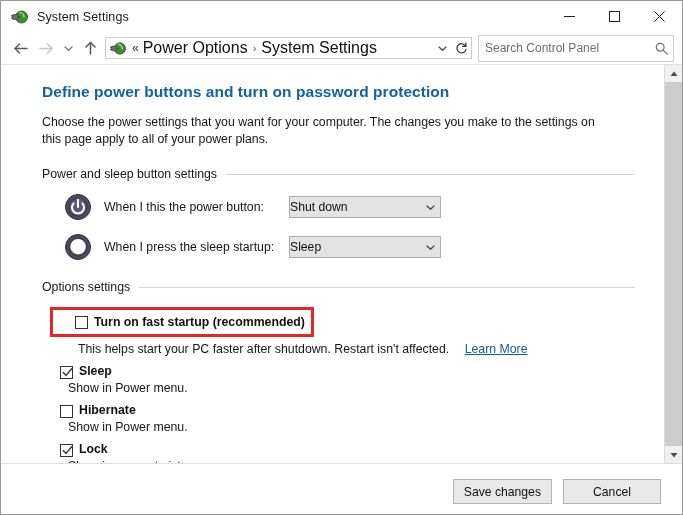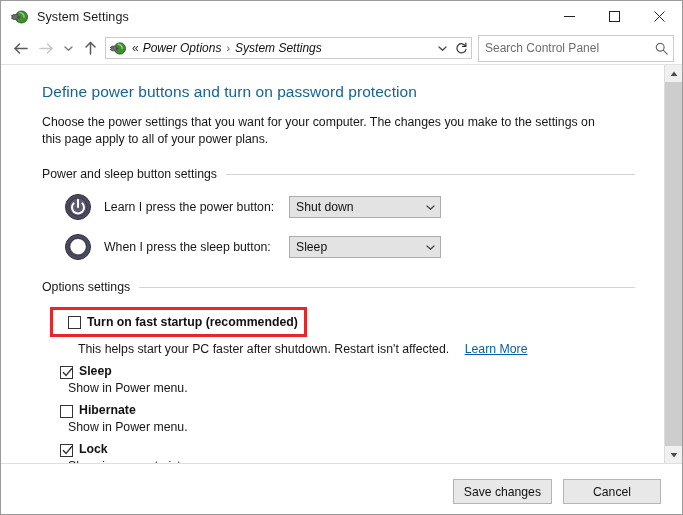--- a/index.html
+++ b/index.html
@@ -97,26 +97,25 @@
     box-sizing: border-box;
     min-width: 0;
   }
   #addr-icon {
     width: 16px;
     height: 16px;
     margin: 0 4px 0 4px;
     flex: 0 0 auto;
   }
   .crumb {
-    font-size: 12px;
+    font-size: 16px;
     color: #111111;
     padding: 0 2px;
     white-space: nowrap;
     cursor: default;
-    font-style: italic;
   }
   .crumb-sep {
     font-size: 11px;
     color: #555555;
     padding: 0 3px;
     white-space: nowrap;
   }
   .crumb-sep.dbl { font-size: 12px; color: #333; padding: 0 2px 0 2px; }
   #crumb-spacer { flex: 1 1 auto; min-width: 6px; }
   #addr-chevron {
@@ -178,21 +177,21 @@
     flex: 1 1 auto;
     padding: 18px 0 0 41px;
     box-sizing: border-box;
     overflow: hidden;
   }
 
   #page-title {
     font-size: 15.5px;
     color: #14639c;
     margin: 0 0 13px 0;
-    font-weight: normal;
+    font-weight: bold;
     letter-spacing: 0.05px;
   }
   #page-desc {
     font-size: 12.3px;
     color: #171717;
     line-height: 17px;
     width: 565px;
     margin-bottom: 19px;
   }
 
@@ -239,21 +238,21 @@
     box-sizing: border-box;
     display: flex;
     align-items: center;
     cursor: default;
     flex: 0 0 auto;
   }
   .combo .val {
     flex: 1 1 auto;
     font-size: 12.2px;
     color: #111111;
-    padding-left: 6px;
+    padding-left: 0;
     white-space: nowrap;
     overflow: hidden;
   }
   .combo .arrow {
     width: 20px;
     display: flex;
     align-items: center;
     justify-content: center;
     flex: 0 0 auto;
   }
@@ -291,21 +290,21 @@
   }
   .cb-sub a {
     color: #0a5fa5;
     text-decoration: underline;
     margin-left: 12px;
   }
 
   #fast-startup-row {
     margin-left: 8px;
     margin-top: 1px;
-    padding: 5px 6px 5px 15px;
+    padding: 5px 6px 5px 22px;
     border: 3px solid #e8262a;
     display: inline-flex;
     align-items: flex-start;
     box-sizing: border-box;
   }
   #fast-startup-row .cb-box { margin-top: 1px; }
   #fast-startup-sub { margin-left: 36px; margin-top: 5px; }
   .cb-indent { margin-left: 18px; }
   .cb-indent .cb-sub { margin-left: 8px; }
 
@@ -487,21 +486,21 @@
         <div class="setting-icon">
           <svg width="28" height="28" viewBox="0 0 28 28">
             <circle cx="14" cy="14" r="12.5" fill="#4b4a5e"></circle>
             <circle cx="14" cy="14" r="12.5" fill="none" stroke="#2f2f40" stroke-width="1"></circle>
             <circle cx="14" cy="14" r="9" fill="#5b5a70"></circle>
             <circle cx="14" cy="14" r="9" fill="none" stroke="#383748" stroke-width="1"></circle>
             <path d="M9.6 10.4 a6 6 0 1 0 8.8 0" fill="none" stroke="#ffffff" stroke-width="2" stroke-linecap="round"></path>
             <line x1="14" y1="6.8" x2="14" y2="14" stroke="#ffffff" stroke-width="2" stroke-linecap="round"></line>
           </svg>
         </div>
-        <div class="setting-label">Learn I press the power button:</div>
+        <div class="setting-label">When I this the power button:</div>
         <div class="combo">
           <span class="val">Shut down</span>
           <span class="arrow">
             <svg width="9" height="7" viewBox="0 0 9 7" fill="none" stroke="#4a4a4a" stroke-width="1.3" stroke-linecap="round" stroke-linejoin="round">
               <polyline points="1,2 4.5,5.3 8,2"></polyline>
             </svg>
           </span>
         </div>
       </div>
 
@@ -509,21 +508,21 @@
         <div class="setting-icon">
           <svg width="28" height="28" viewBox="0 0 28 28">
             <circle cx="14" cy="14" r="12.5" fill="#4b4a5e"></circle>
             <circle cx="14" cy="14" r="12.5" fill="none" stroke="#2f2f40" stroke-width="1"></circle>
             <circle cx="14" cy="14" r="9" fill="#5b5a70"></circle>
             <circle cx="14" cy="14" r="9" fill="none" stroke="#383748" stroke-width="1"></circle>
             <path d="M18.6 7.6 a8.4 8.4 0 0 1 -9.6 12.2 a8.4 8.4 0 0 0 9.6 -12.2 z" fill="#ffffff"></path>
             <path d="M19 7.8 A7.6 7.6 0 0 0 9.2 19.6 A7.6 7.6 0 0 0 19 7.8 Z" fill="#ffffff"></path>
           </svg>
         </div>
-        <div class="setting-label">When I press the sleep button:</div>
+        <div class="setting-label">When I press the sleep startup:</div>
         <div class="combo">
           <span class="val">Sleep</span>
           <span class="arrow">
             <svg width="9" height="7" viewBox="0 0 9 7" fill="none" stroke="#4a4a4a" stroke-width="1.3" stroke-linecap="round" stroke-linejoin="round">
               <polyline points="1,2 4.5,5.3 8,2"></polyline>
             </svg>
           </span>
         </div>
       </div>
 

